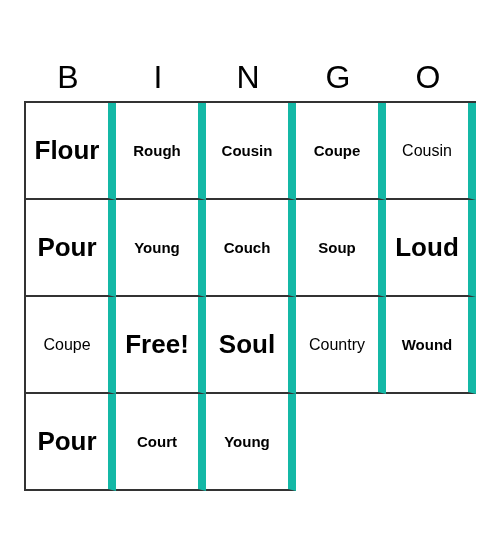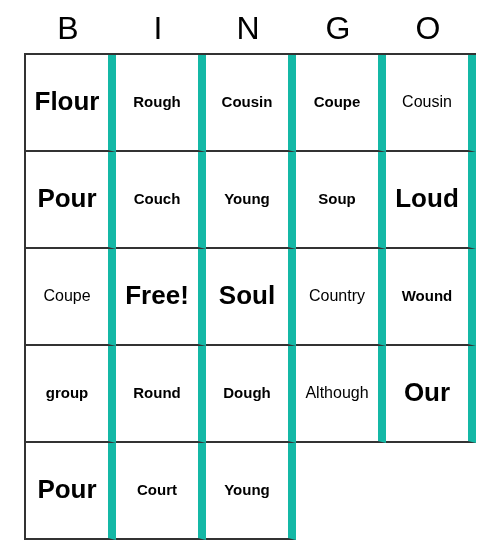--- a/index.html
+++ b/index.html
@@ -113,24 +113,24 @@
         </div>
         <div class="bingo-cell">
           <span class="cell-text small">Cousin</span>
         </div>
       </div>
       <div class="bingo-row">
         <div class="bingo-cell">
           <span class="cell-text large">Pour</span>
         </div>
         <div class="bingo-cell">
-          <span class="cell-text medium">Couch</span>
+          <span class="cell-text medium">Young</span>
         </div>
         <div class="bingo-cell">
-          <span class="cell-text medium">Young</span>
+          <span class="cell-text medium">Couch</span>
         </div>
         <div class="bingo-cell">
           <span class="cell-text medium">Soup</span>
         </div>
         <div class="bingo-cell">
           <span class="cell-text large">Loud</span>
         </div>
       </div>
       <div class="bingo-row">
         <div class="bingo-cell">
@@ -144,37 +144,20 @@
         </div>
         <div class="bingo-cell">
           <span class="cell-text small">Country</span>
         </div>
         <div class="bingo-cell">
           <span class="cell-text medium">Wound</span>
         </div>
       </div>
       <div class="bingo-row">
         <div class="bingo-cell">
-          <span class="cell-text medium">group</span>
-        </div>
-        <div class="bingo-cell">
-          <span class="cell-text medium">Round</span>
-        </div>
-        <div class="bingo-cell">
-          <span class="cell-text medium">Dough</span>
-        </div>
-        <div class="bingo-cell">
-          <span class="cell-text small">Although</span>
-        </div>
-        <div class="bingo-cell">
-          <span class="cell-text large">Our</span>
-        </div>
-      </div>
-      <div class="bingo-row">
-        <div class="bingo-cell">
           <span class="cell-text large">Pour</span>
         </div>
         <div class="bingo-cell">
           <span class="cell-text medium">Court</span>
         </div>
         <div class="bingo-cell">
           <span class="cell-text medium">Young</span>
         </div>
       </div>
     </div>

